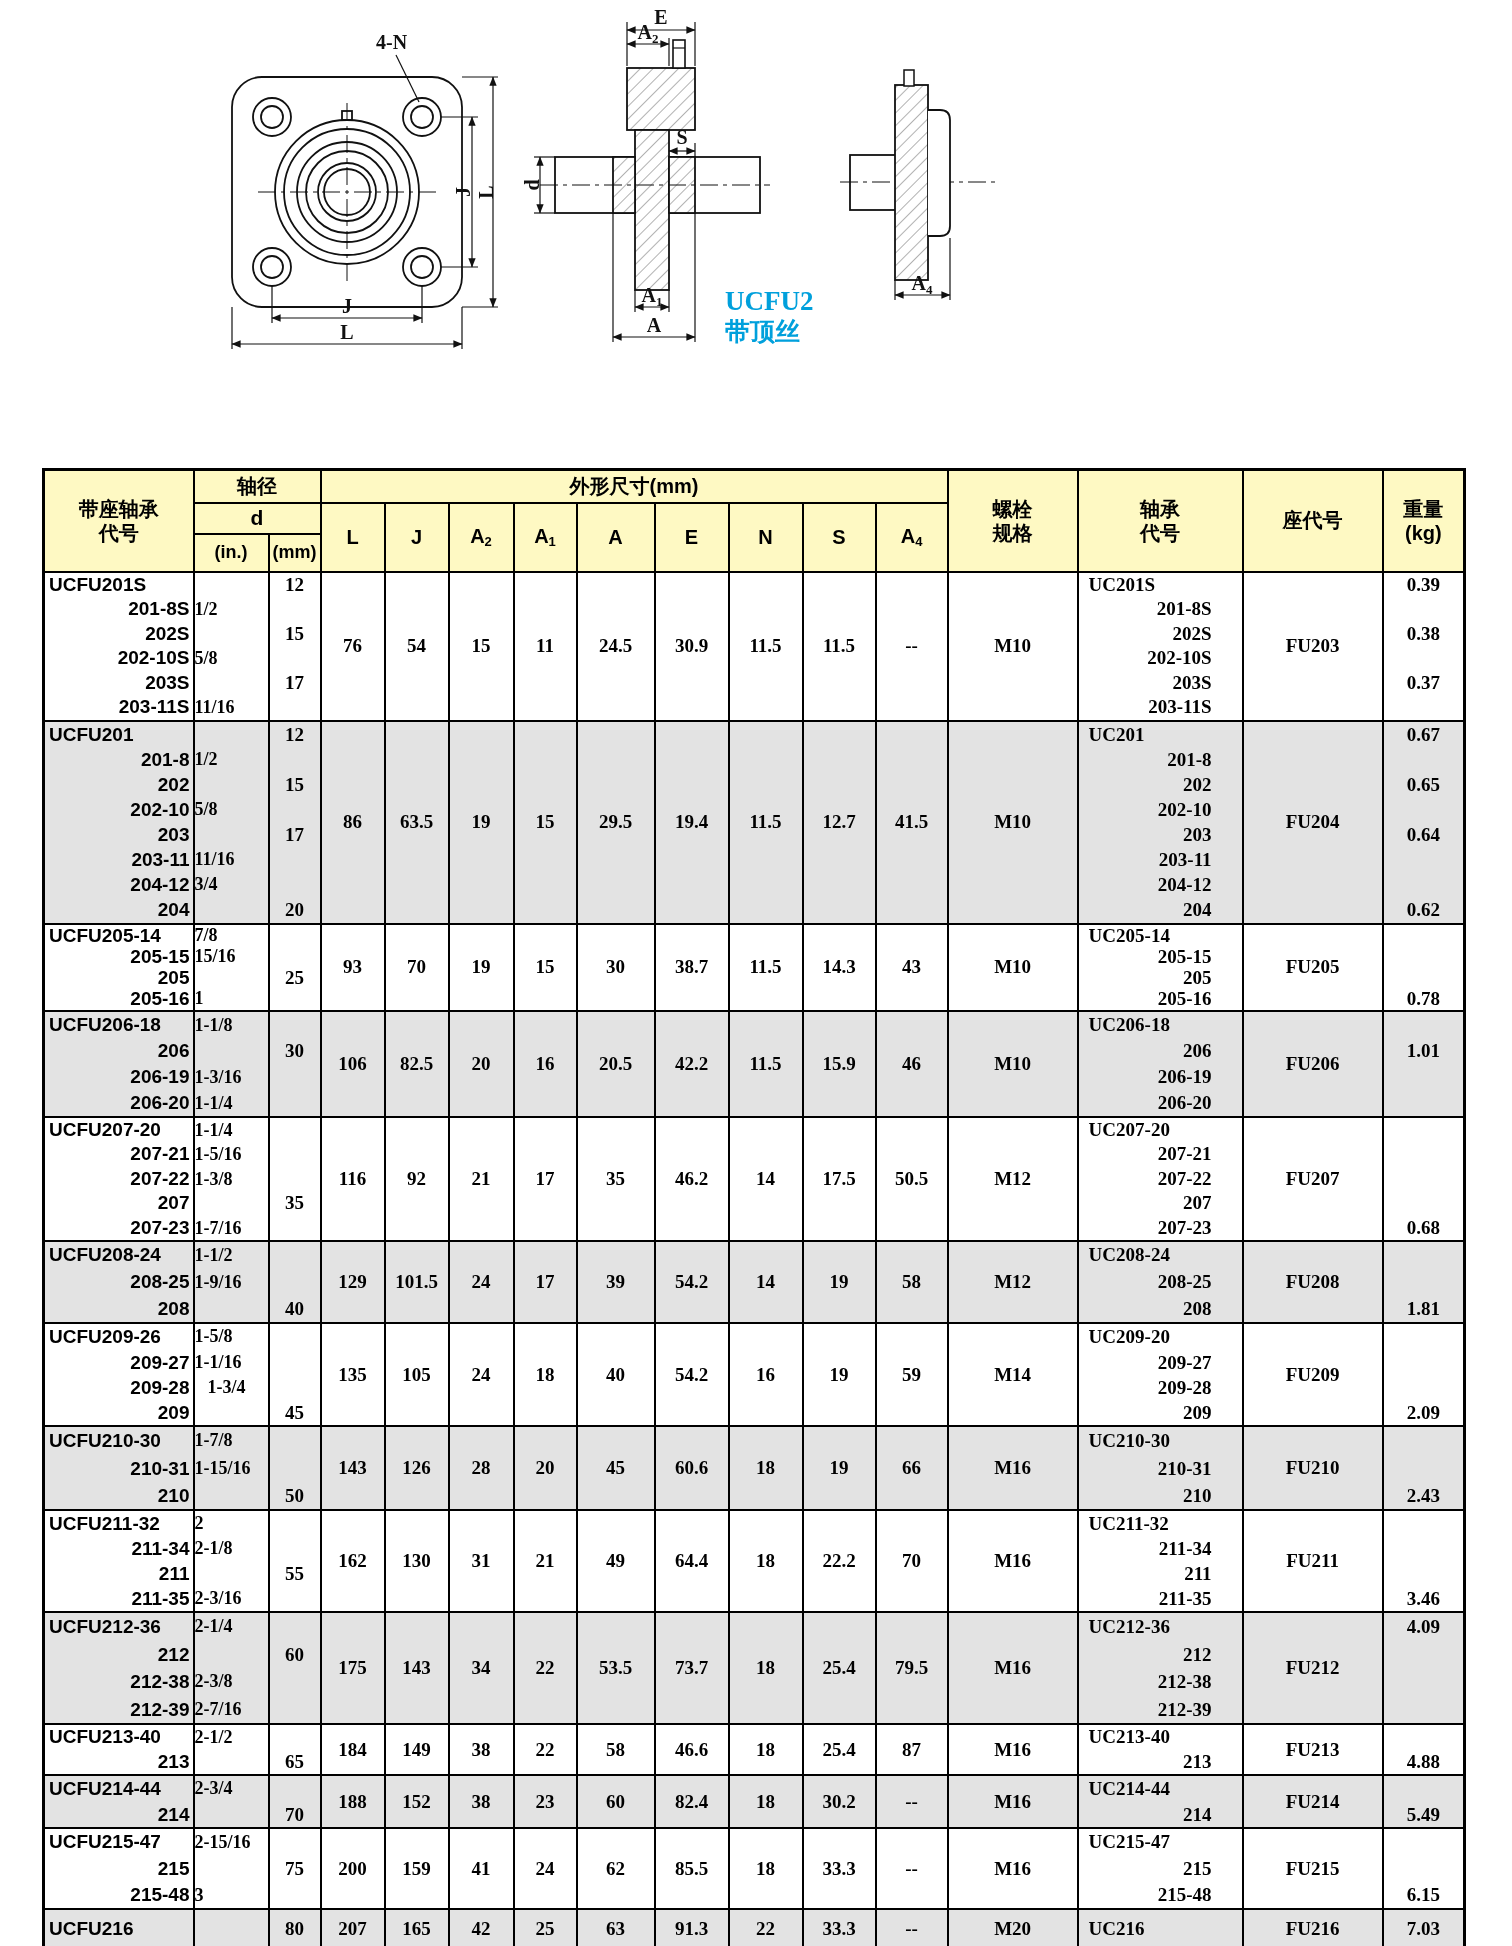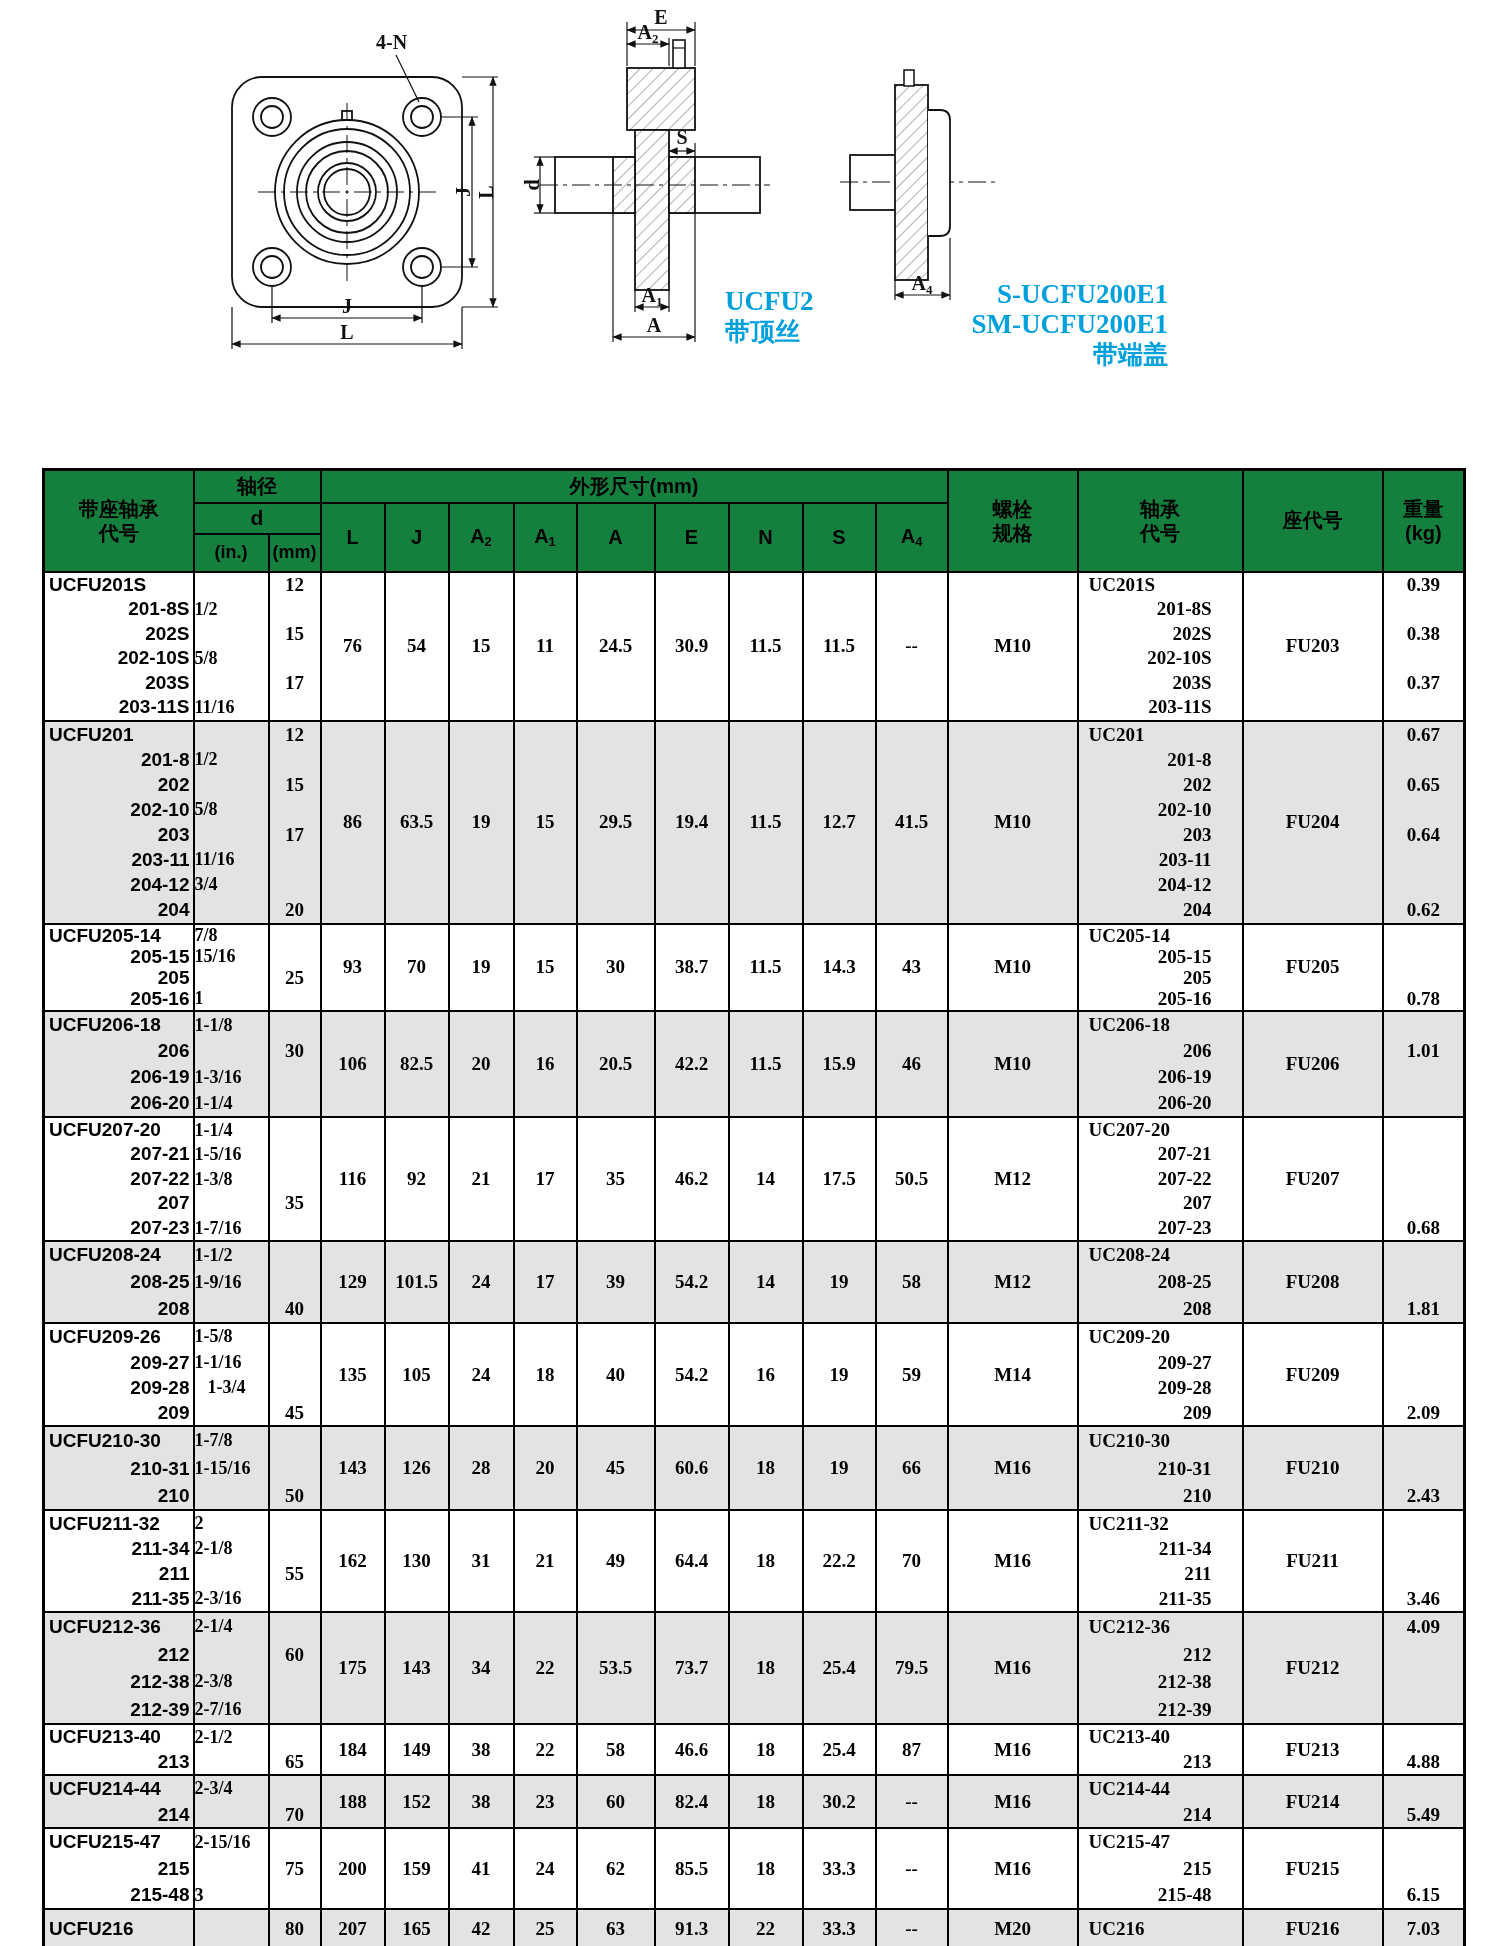--- a/index.html
+++ b/index.html
@@ -13,21 +13,21 @@
   .cap{position:absolute;color:#00a0dc;font-weight:700;}
   .cap .lat{font-family:"Liberation Serif",serif;font-size:27px;line-height:30px;}
   .cap .cjk{font-family:"Liberation Sans",sans-serif;font-size:25px;line-height:30px;}
   .cap1{left:725px;top:286px;text-align:left;}
   .cap2{left:830px;top:279px;width:338px;text-align:right;}
 
   
   table#spec-table{position:absolute;left:42px;top:468px;width:1421px;
     border-collapse:collapse;table-layout:fixed;border:3px solid #000;}
   #spec-table th,#spec-table td{border:2px solid #000;padding:0;overflow:hidden;}
-  #spec-table thead th{background:#15803d;font-weight:700;vertical-align:middle;}
+  #spec-table thead th{background:#fef9c3;font-weight:700;vertical-align:middle;}
   .hcn{font-size:20px;}
   .pre{white-space:pre-line;line-height:24px;}
   .hd{font-size:21px;}
   .hdim{font-size:20px;}
   .hsm{font-size:18px;}
   .sub{font-size:13px;vertical-align:-3px;}
   tr.shade td{background:#e3e3e3;}
   td.codes,td.din,td.dmm,td.bearing,td.wt{vertical-align:top;}
   .l{white-space:nowrap;}
   td.codes{font-family:"Liberation Sans",sans-serif;font-weight:700;font-size:19px;}
@@ -167,25 +167,20 @@
       <line x1="112" y1="170" x2="112" y2="232"></line>
       <line x1="57" y1="227" x2="112" y2="227" marker-start="url(#evA)" marker-end="url(#evA)"></line>
     </g>
     <text x="84" y="222" text-anchor="middle" class="subl">A<tspan class="subt" dy="4" font-size="13">4</tspan></text>
   </svg>
 
   <div class="cap cap1">
     <div class="lat">UCFU2</div>
     <div class="cjk">带顶丝</div>
   </div>
-  <div class="cap cap2">
-    <div class="lat">S-UCFU200E1</div>
-    <div class="lat">SM-UCFU200E1</div>
-    <div class="cjk">带端盖</div>
-  </div>
 
   <table id="spec-table">
     <colgroup>
         <col style="width: 150px;">
         <col style="width: 75px;">
         <col style="width: 52px;">
         <col style="width: 64px;">
         <col style="width: 64px;">
         <col style="width: 65px;">
         <col style="width: 63px;">

